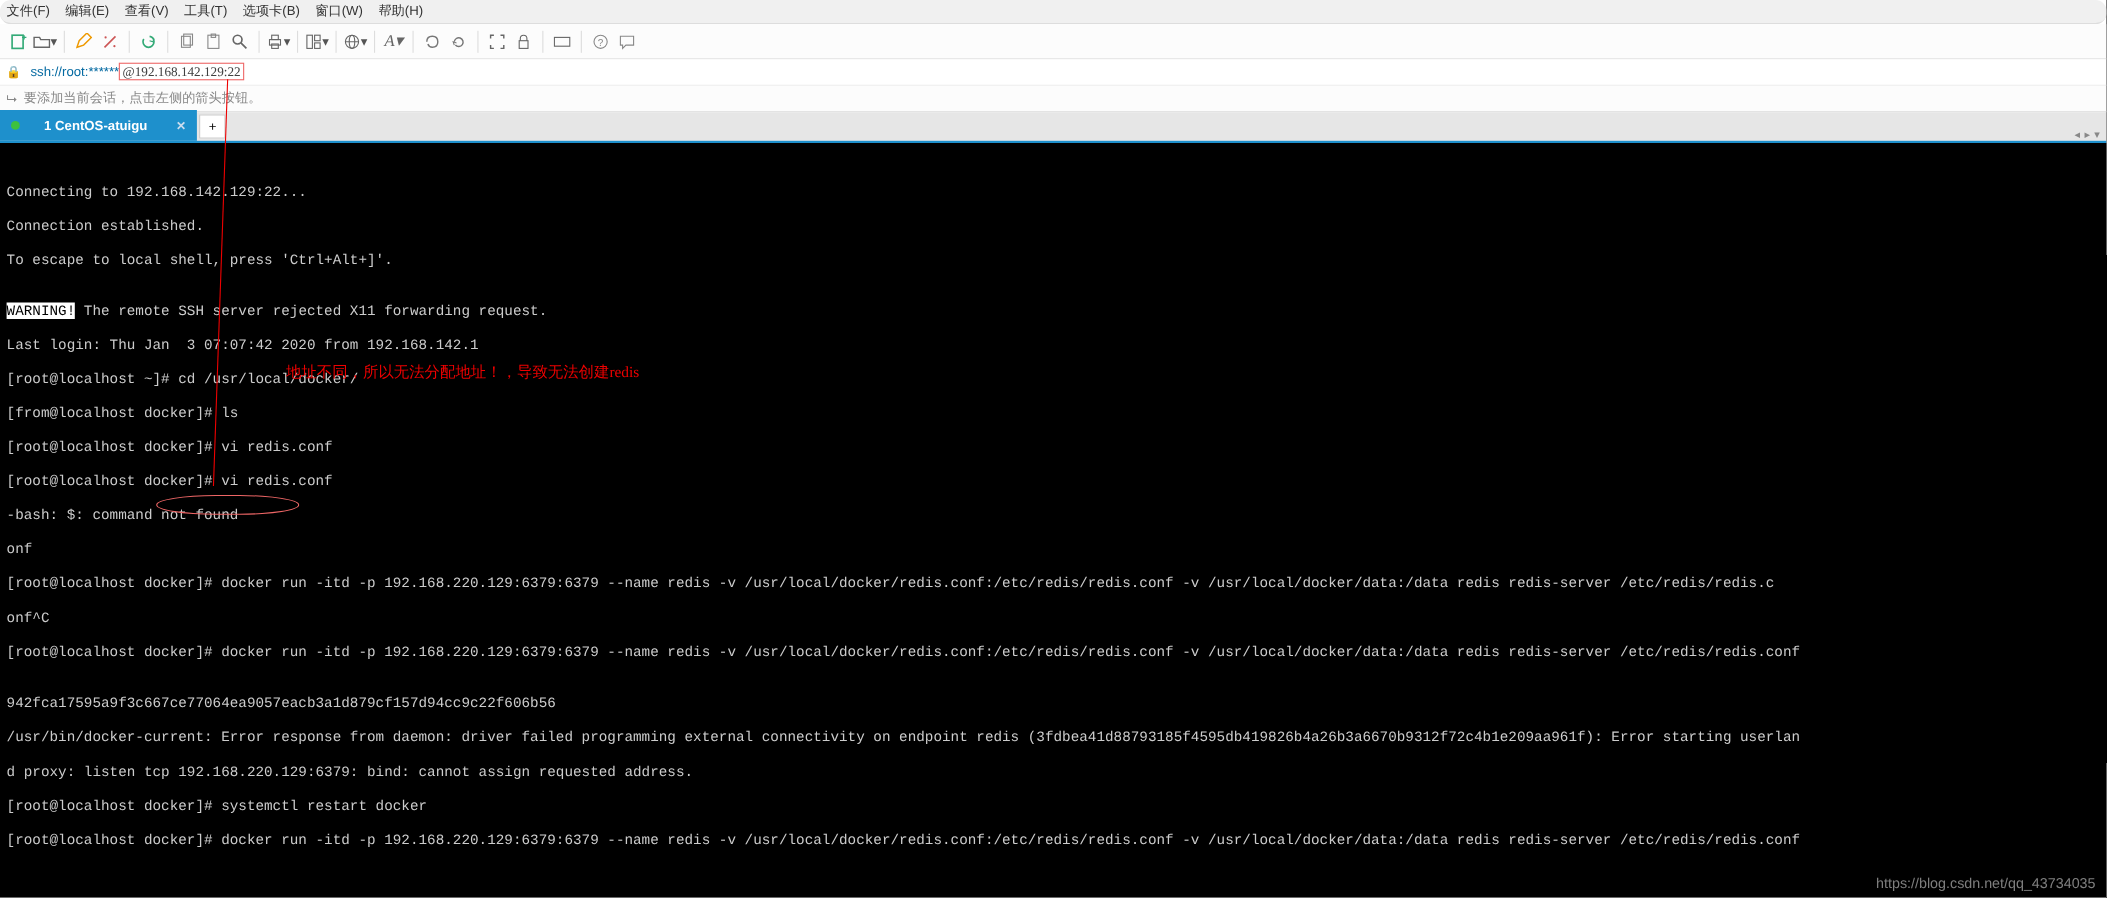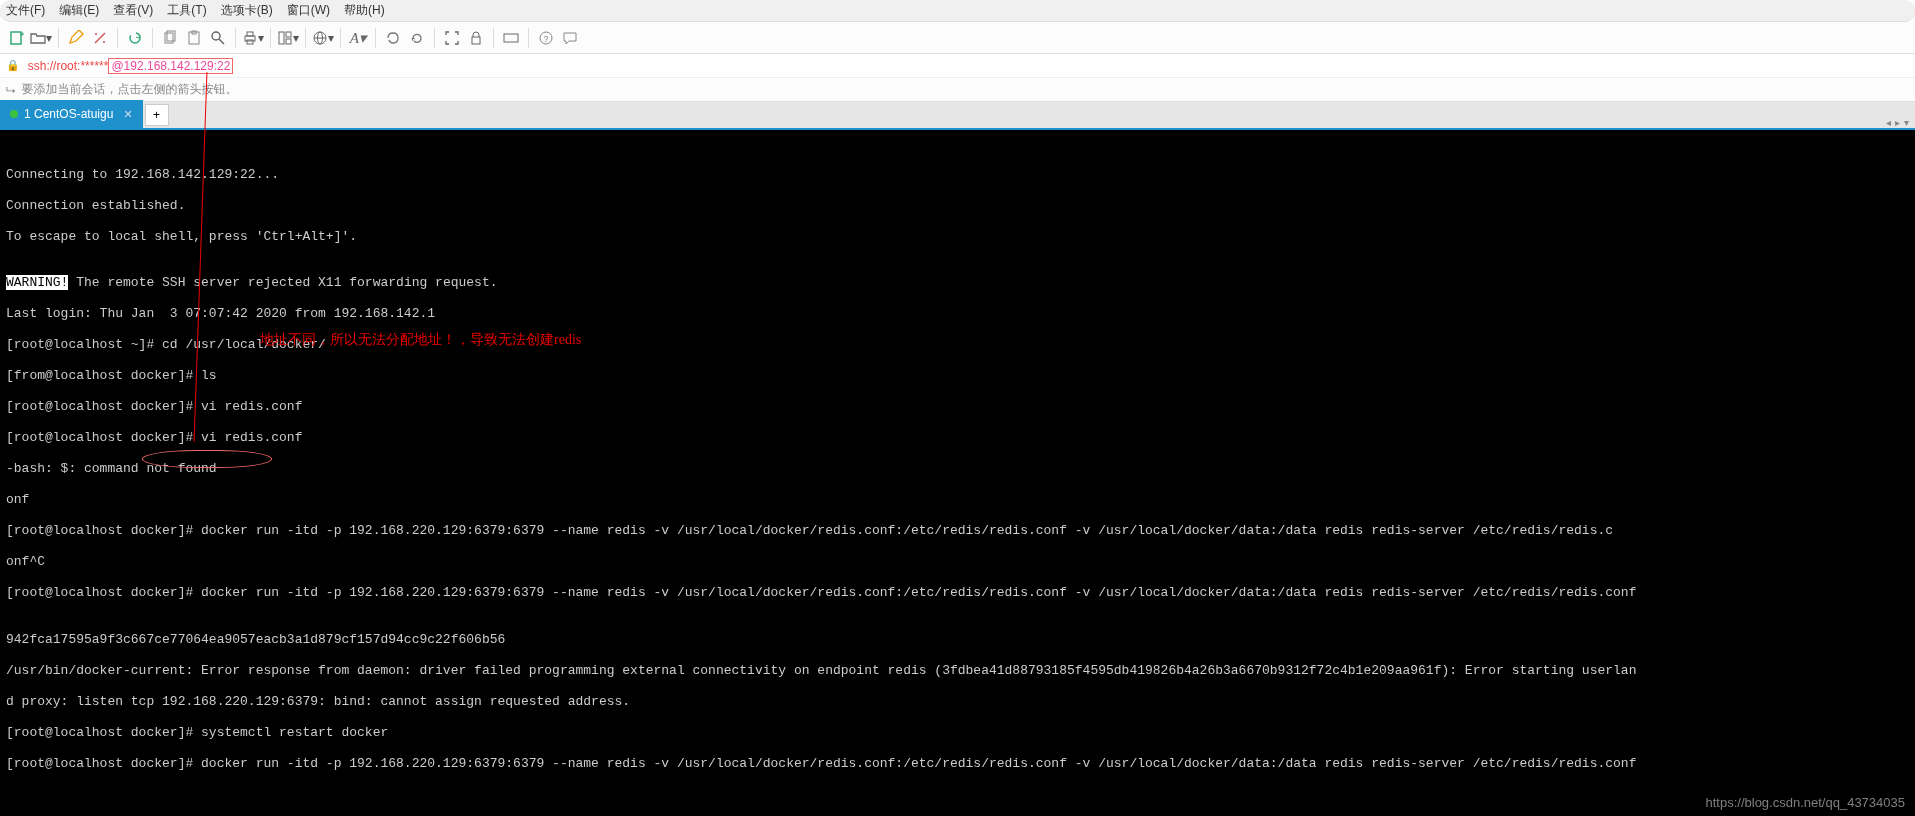--- a/index.html
+++ b/index.html
@@ -4,25 +4,25 @@
 <style>
   * { box-sizing: border-box; margin: 0; padding: 0; }
   body { font-family: "Microsoft YaHei", Arial, sans-serif; font-size: 12px; background: #fff; width: 1915px; height: 816px; overflow: hidden; position: relative; }
   .menubar { height: 22px; background: #f0f0f0; padding: 2px 6px; display: flex; gap: 14px; border-bottom: 1px solid #ddd; border-radius: 10px; }
   .menubar span { color: #333; cursor: default; }
   .toolbar { height: 32px; background: #fcfcfc; border-bottom: 1px solid #e0e0e0; display: flex; align-items: center; padding: 0 6px; gap: 2px; }
   .tb-btn { width: 22px; height: 22px; display: flex; align-items: center; justify-content: center; color: #555; }
   .tb-sep { width: 1px; height: 20px; background: #ddd; margin: 0 4px; }
   .addressbar { height: 24px; background: #fff; display: flex; align-items: center; padding: 0 6px; gap: 8px; border-bottom: 1px solid #eee; position: relative; }
   .lock { color: #888; font-size: 11px; }
-  .addr-pre { color: #ef4444; margin-top: 14px; }
-  .addr-main { color: #ec4899; border: 1px solid #e66; padding: 0 2px; }
+  .addr-pre { color: #0369a1; margin-top: 14px; }
+  .addr-main { color: #404040; border: 1px solid #e66; padding: 0 2px; font-family: Liberation Serif, serif; }
   .helpbar { height: 24px; background: #fcfcfc; display: flex; align-items: center; padding: 0 6px; gap: 6px; color: #888; border-bottom: 1px solid #e0e0e0; }
   .tabbar { height: 28px; background: #e6e6e6; display: flex; align-items: flex-end; border-bottom: 2px solid #1e90cc; }
-  .tab { height: 28px; background: #1e90cc; color: #fff; display: flex; align-items: center; padding: 0 10px; gap: 6px; font-size: 12px; }
+  .tab { height: 28px; background: #1e90cc; color: #fff; display: flex; align-items: center; padding: 0 10px; gap: 22px; font-size: 12px; font-weight: bold; }
   .tab .dot { width: 8px; height: 8px; border-radius: 50%; background: #3ec13e; }
   .tab .close { color: #cde; font-size: 11px; margin-left: 4px; }
   .addtab { width: 24px; height: 22px; background: #fff; border: 1px solid #ccc; display: flex; align-items: center; justify-content: center; margin-left: 2px; margin-bottom: 2px; }
   .terminal { background: #000; color: #ccc; font-family: "Consolas","Courier New",monospace; font-size: 13px; line-height: 15.5px; padding: 21px 6px 0 6px; white-space: pre; overflow: hidden; position: relative; height: 686px; }
   .terminal .hl { background: #fff; color: #000; }
   .annotation { position: absolute; color: #e00; font-family: "Microsoft YaHei"; font-size: 14px; font-weight: 500; }
   .arrow-line { position: absolute; border-left: 1px solid #e00; }
   .red-circle { position: absolute; border: 1px solid #e66; }
   .watermark { position: absolute; bottom: 6px; right: 10px; color: rgba(180,180,180,0.7); font-size: 13px; font-family: Arial; z-index: 5; margin-top: 36px;}
   .tabbar-right { margin-left: auto; margin-right: 6px; color: #888; font-size: 10px; display:flex; gap:4px;}

